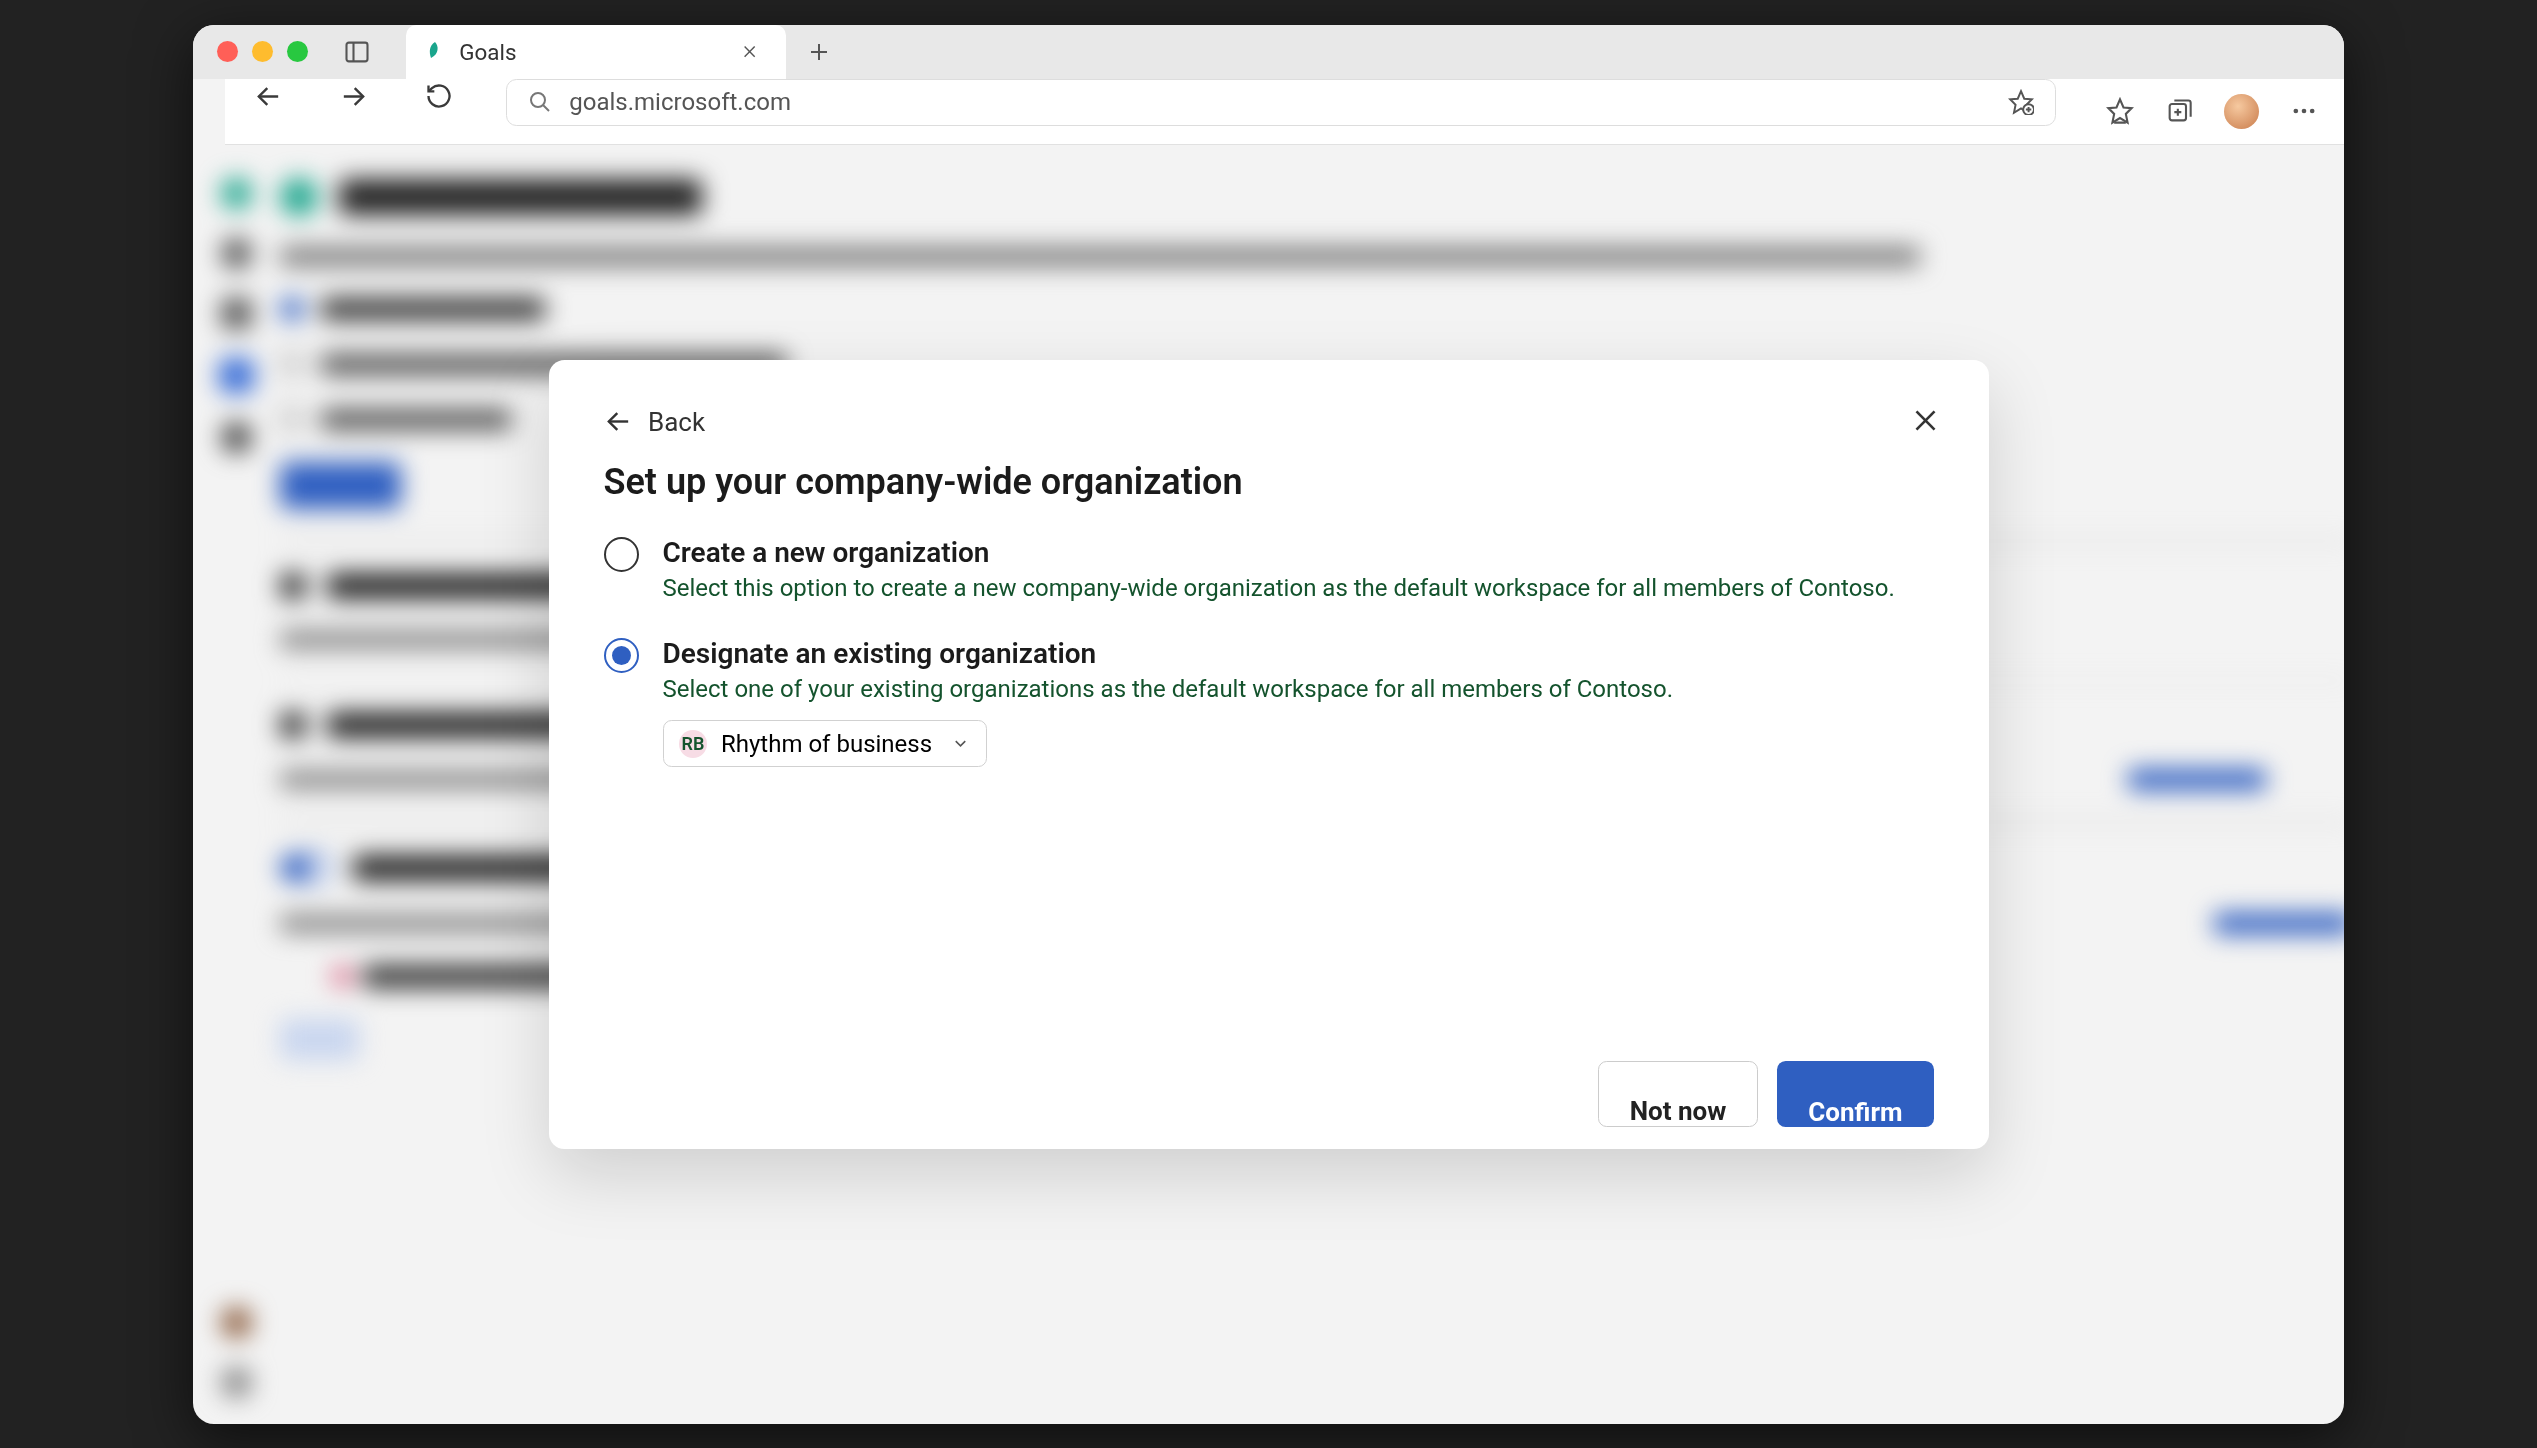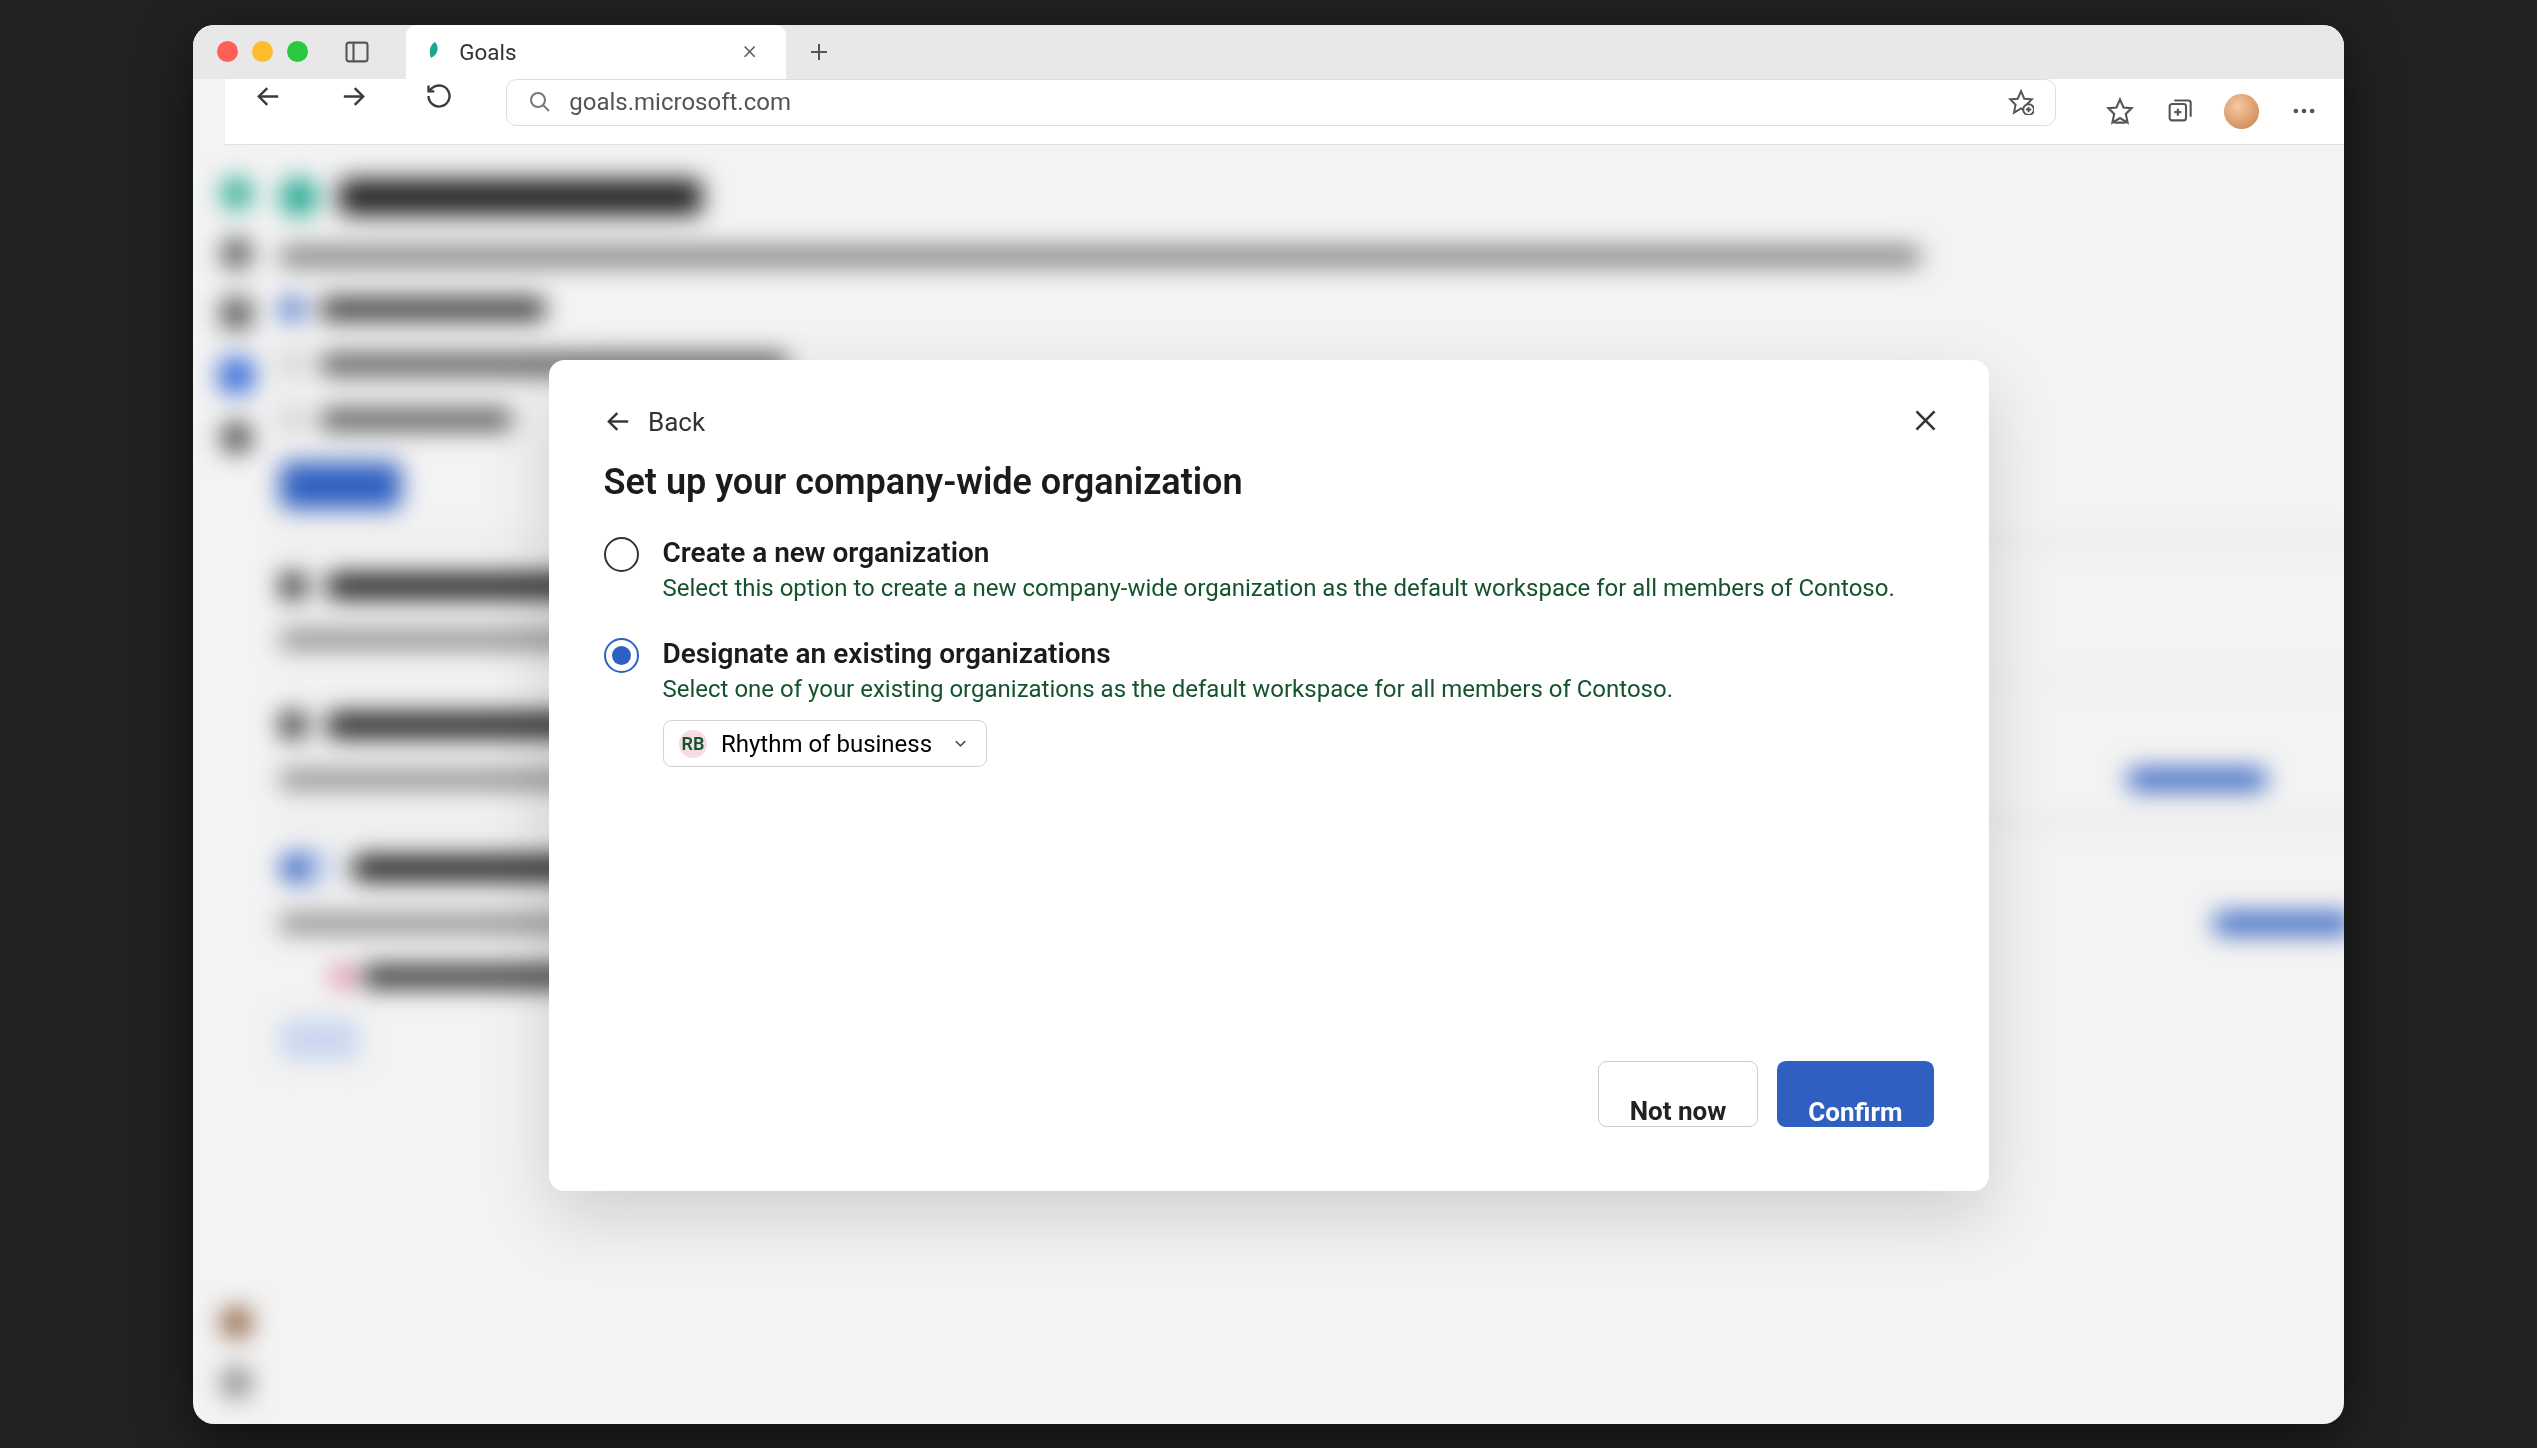--- a/index.html
+++ b/index.html
@@ -113,21 +113,21 @@
     top: 119px; left:0; right:0; bottom:0;
     display:flex;
     align-items:flex-start;
     justify-content:center;
     padding-top: 216px;
   }
   .modal {
     width: 1440px;
     background:#fff;
     border-radius: 15.5px;
-    padding: 47px 55px 64px 55px;
+    padding: 47px 55px 22px 55px;
     position:relative;
     box-shadow: 0 26px 69px rgba(0,0,0,0.15);
   }
   .back-row { display:flex; align-items:center; gap:15.5px; color:#333; font-size:26px; margin-bottom: 24px; cursor:pointer;}
   .back-row svg { stroke:#333; }
   .close-btn { position:absolute; top:45px; right:48px; color:#333; cursor:pointer; }
   .modal h1 { font-size: 36px; font-weight:600; color:#1b1b1b; margin-bottom: 33px;}
   .option { display:flex; gap:24px; margin-bottom: 35px; }
   .radio {
     width:35px; height:35px; border-radius:50%; border:2.6px solid #333; flex-shrink:0;
@@ -353,21 +353,21 @@
         <div class="radio"></div>
         <div class="opt-text">
           <div class="opt-title">Create a new organization</div>
           <div class="opt-desc">Select this option to create a new company-wide organization as the default workspace for all members of Contoso.</div>
         </div>
       </div>
 
       <div class="option" style="margin-bottom:0;">
         <div class="radio selected"></div>
         <div class="opt-text">
-          <div class="opt-title">Designate an existing organizations</div>
+          <div class="opt-title">Designate an existing organization</div>
           <div class="opt-desc">Select one of your existing organizations as the default workspace for all members of Contoso.</div>
           <div class="org-picker">
             <span class="badge">RB</span>
             <span>Rhythm of business</span>
             <span class="chev">
               <svg width="19" height="19" viewBox="0 0 24 24" fill="none" stroke="currentColor" stroke-width="2">
                   <polyline points="6 9 12 15 18 9"></polyline>
                 </svg>
             </span>
           </div>

